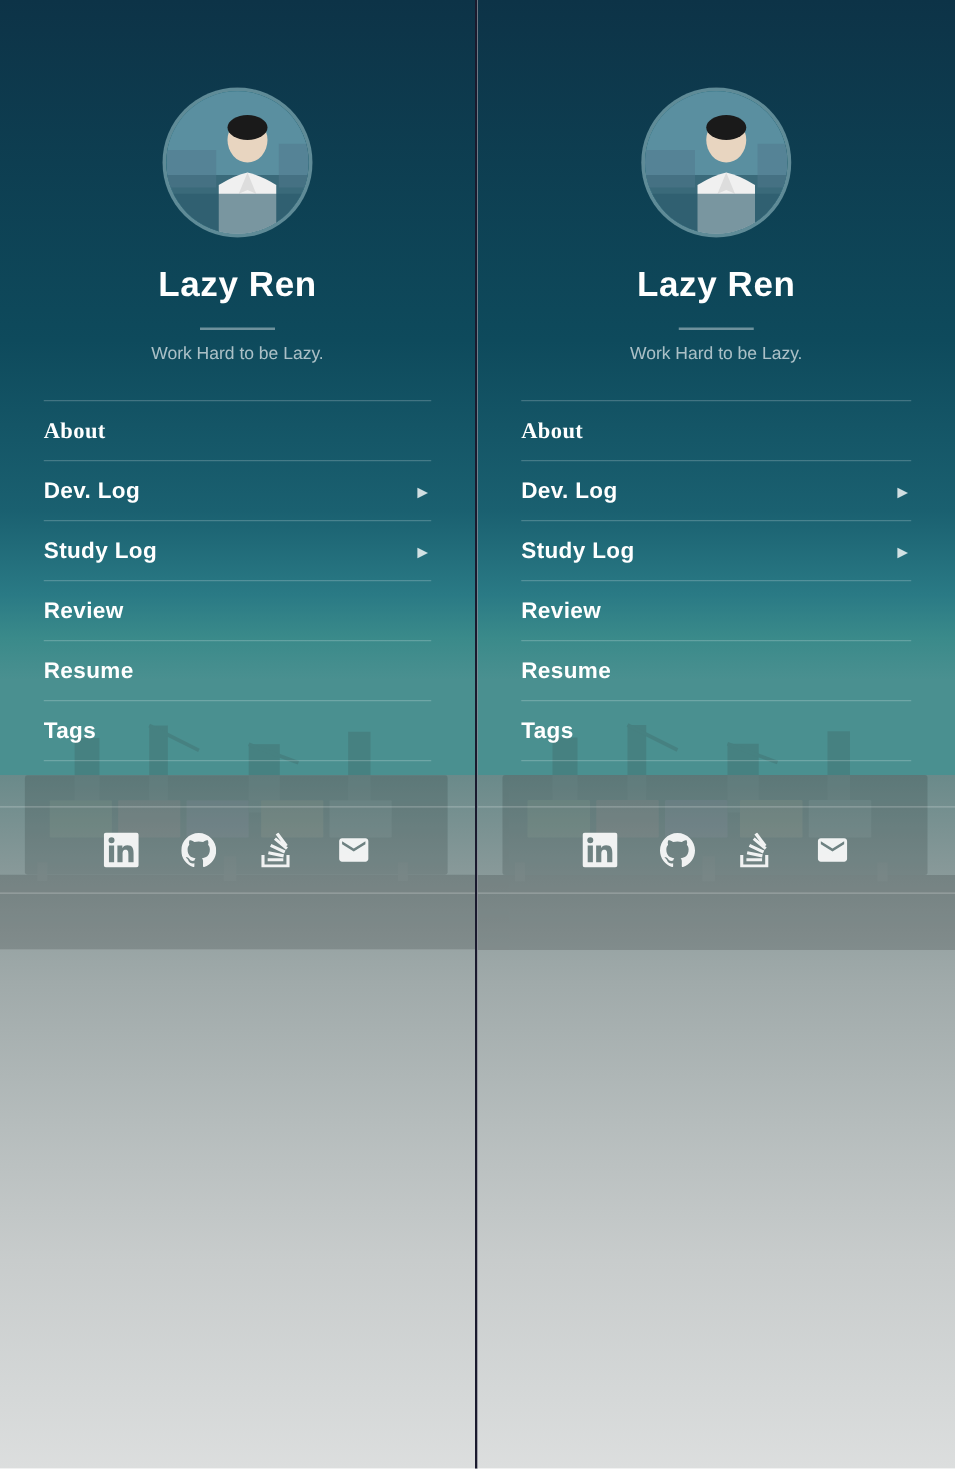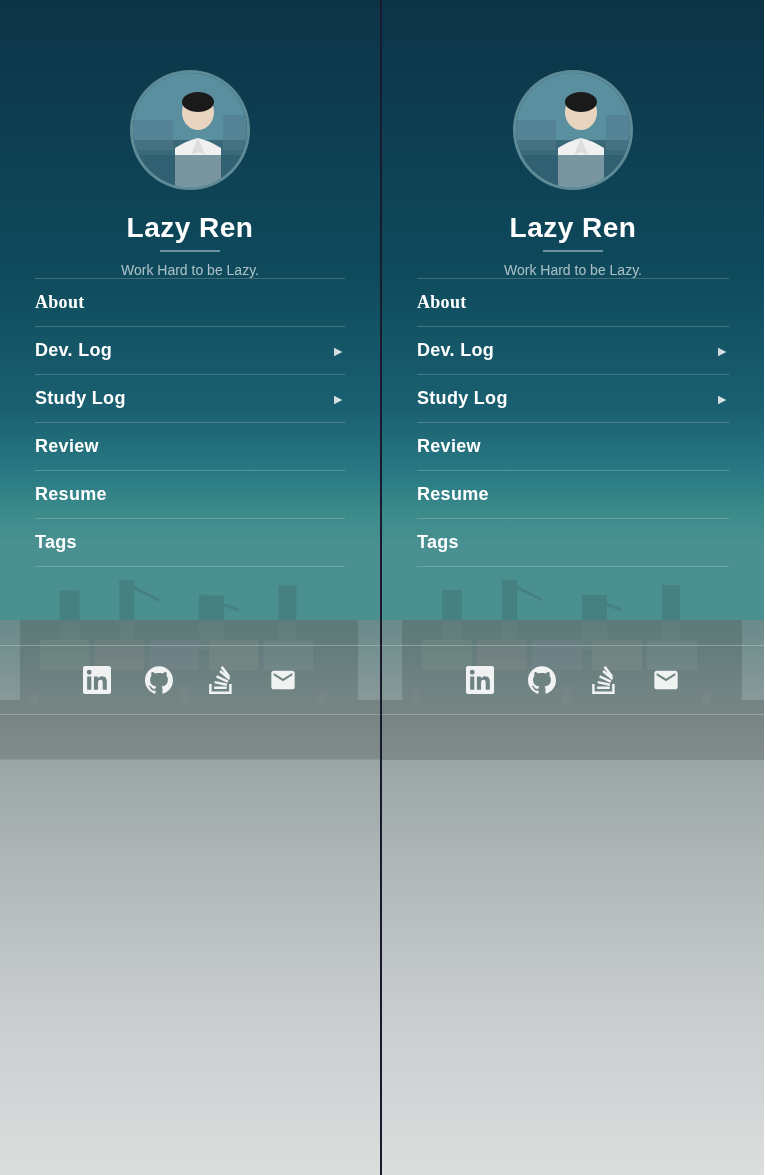--- a/index.html
+++ b/index.html
@@ -89,34 +89,35 @@
       border-radius: 50%;
       background: linear-gradient(135deg, #4a8fa0 0%, #2a6a7a 40%, #1a4a5a 100%);
       position: relative;
       overflow: hidden;
     }
 
     .name {
       color: #ffffff;
       font-size: 28px;
       font-weight: 700;
-      margin-bottom: 6px;
+      margin-bottom: 18px;
       letter-spacing: 0.5px;
     }
 
     .divider {
       width: 60px;
       height: 2px;
       background: rgba(255,255,255,0.4);
       margin-bottom: 10px;
     }
 
     .tagline {
       color: rgba(255,255,255,0.65);
       font-size: 14px;
+      margin-bottom: 30px;
       font-style: normal;
     }
 
     .nav {
       width: 100%;
       padding: 0 35px;
     }
 
     .nav-item {
       display: flex;

